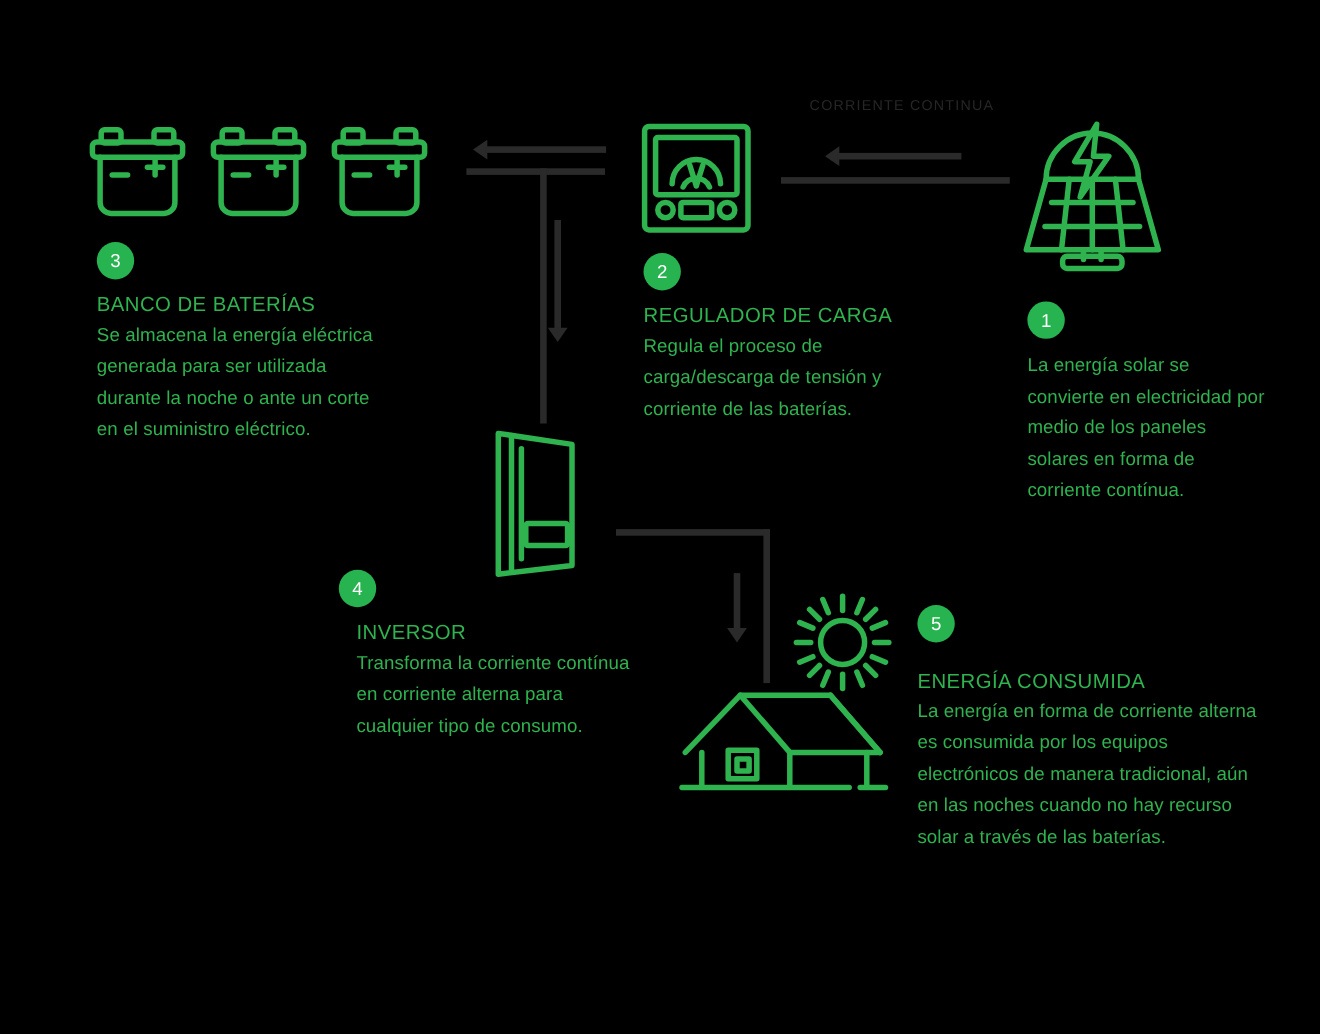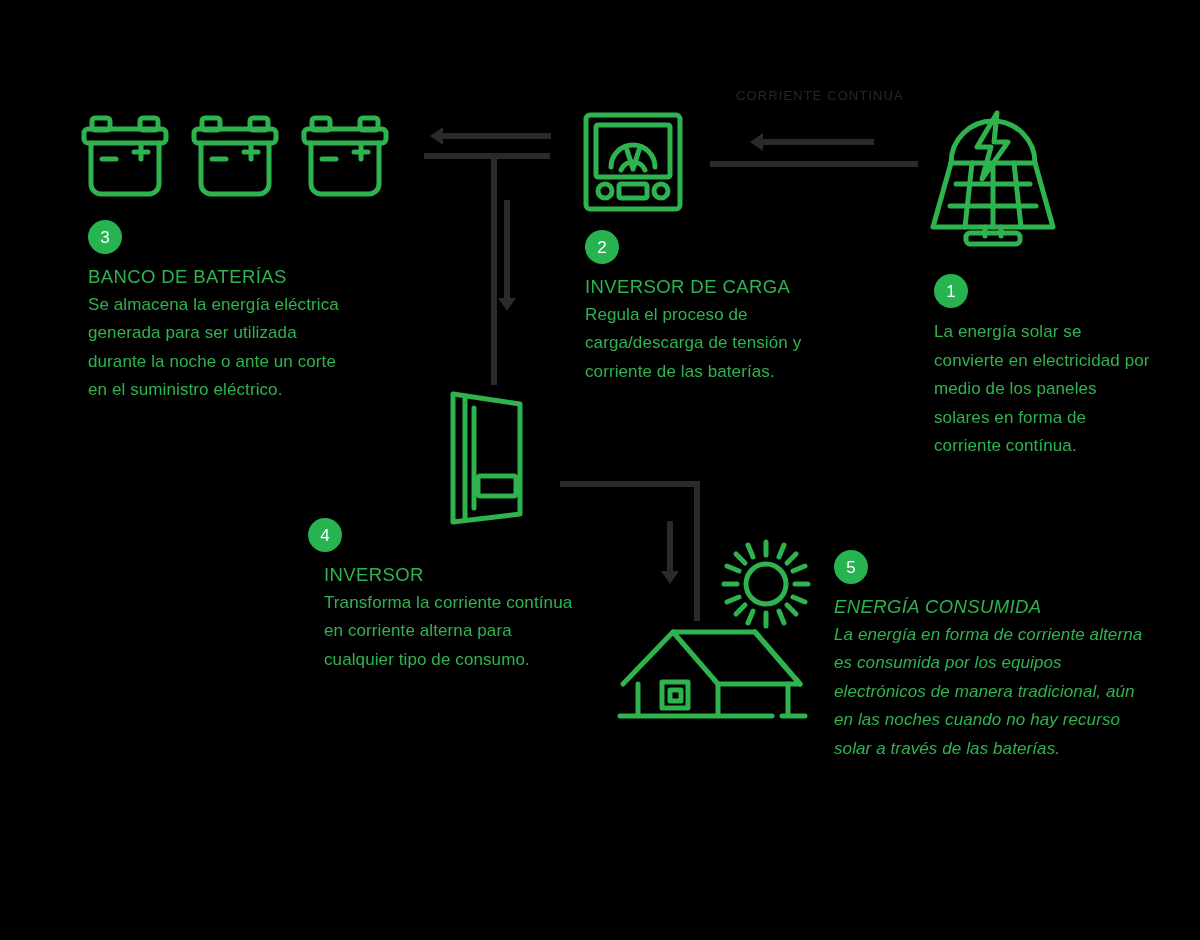--- a/index.html
+++ b/index.html
@@ -245,21 +245,21 @@
     <div class="badge">3</div>
     <div class="blk" style="margin-top:10px; width:260px;">
       <div class="title">BANCO DE BATERÍAS</div>
       <div class="body">Se almacena la energía eléctrica generada para ser utilizada durante la noche o ante un corte en el suministro eléctrico.</div>
     </div>
   </div>
 
   <div class="abs" style="left:585px; top:230px; width:290px;">
     <div class="badge">2</div>
     <div class="blk" style="margin-top:10px; width:285px;">
-      <div class="title">INVERSOR DE CARGA</div>
+      <div class="title">REGULADOR DE CARGA</div>
       <div class="body">Regula el proceso de carga/descarga de tensión y corriente de las baterías.</div>
     </div>
   </div>
 
   <div class="abs" style="left:934px; top:274px; width:230px;">
     <div class="badge">1</div>
     <div class="blk" style="margin-top:10px; width:222px;">
       <div class="body">La energía solar se convierte en electricidad por medio de los paneles solares en forma de corriente contínua.</div>
     </div>
   </div>
@@ -267,19 +267,19 @@
   <div class="abs" style="left:308px; top:518px; width:260px;">
     <div class="badge">4</div>
     <div class="blk" style="margin-top:10px; width:250px;margin-left:16px;">
       <div class="title">INVERSOR</div>
       <div class="body">Transforma la corriente contínua en corriente alterna para cualquier tipo de consumo.</div>
     </div>
   </div>
 
   <div class="abs" style="left:834px; top:550px; width:330px;">
     <div class="badge">5</div>
-    <div class="blk" style="margin-top:10px; width:322px;font-style:italic;">
+    <div class="blk" style="margin-top:22px; width:322px;">
       <div class="title">ENERGÍA CONSUMIDA</div>
       <div class="body">La energía en forma de corriente alterna es consumida por los equipos electrónicos de manera tradicional, aún en las noches cuando no hay recurso solar a través de las baterías.</div>
     </div>
   </div>
 
 </div>
 
 </body></html>

